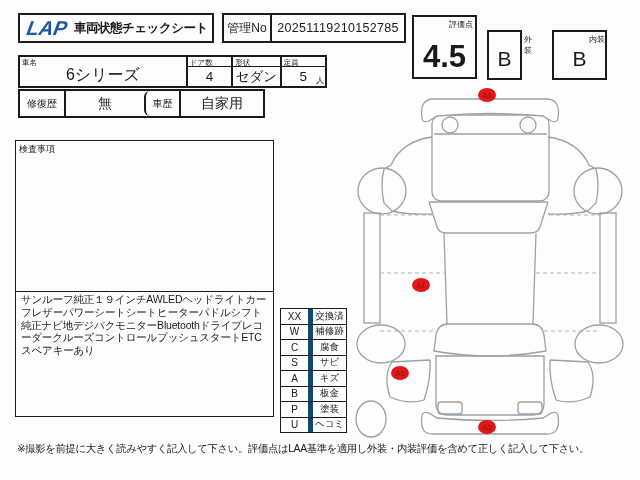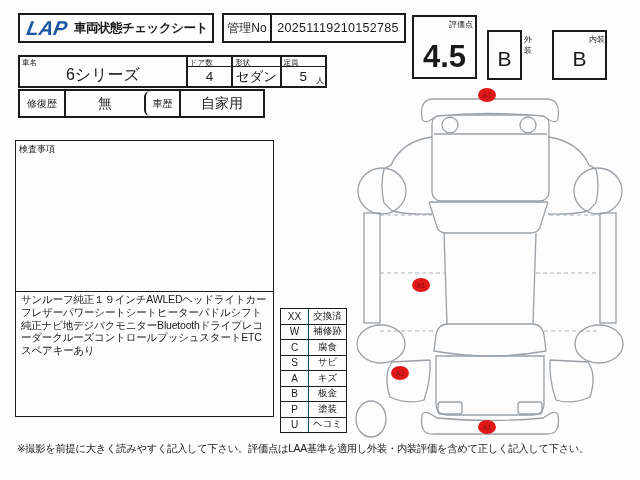--- a/index.html
+++ b/index.html
@@ -52,21 +52,21 @@
   .inspect-box{left:15px;top:140px;width:259px;height:277px;border:1.5px solid #1b1b1b;
     display:flex;flex-direction:column;}
   .sec1{height:150px;border-bottom:1.5px solid #1b1b1b;}
   .sec-label{font-size:9px;padding:2px 3px;}
   .sales-text{font-size:10.5px;line-height:1.22;padding:1px 4px 0 5px;letter-spacing:-0.2px;}
   
   .legend{left:280px;top:308px;width:67px;height:125px;border:1.5px solid #1b1b1b;
     display:flex;flex-direction:column;}
   .legend-row{flex:1;display:flex;}
   .legend-row:not(:last-child){border-bottom:1px solid #1b1b1b;}
-  .legend-code{width:27px;border-right:1px solid #0c4a6e;display:flex;align-items:center;
+  .legend-code{width:27px;border-right:5px solid #0c4a6e;display:flex;align-items:center;
     justify-content:center;font-size:10px;}
   .legend-label{flex:1;display:flex;align-items:center;justify-content:center;font-size:9.5px;}
   
   .footer-note{left:17px;top:442px;width:615px;font-size:10.4px;letter-spacing:-0.4px;}
   
   .diagram{left:350px;top:85px;width:280px;height:360px;}
   .diagram svg{display:block;width:280px;height:360px;}
   .car-line{fill:none;stroke:#9ba1a6;stroke-width:1.3;}
   .car-fill{fill:#fdfdfd;stroke:#9ba1a6;stroke-width:1.3;}
   .car-dash{fill:none;stroke:#adb3b7;stroke-width:1.2;stroke-dasharray:4 3;}

